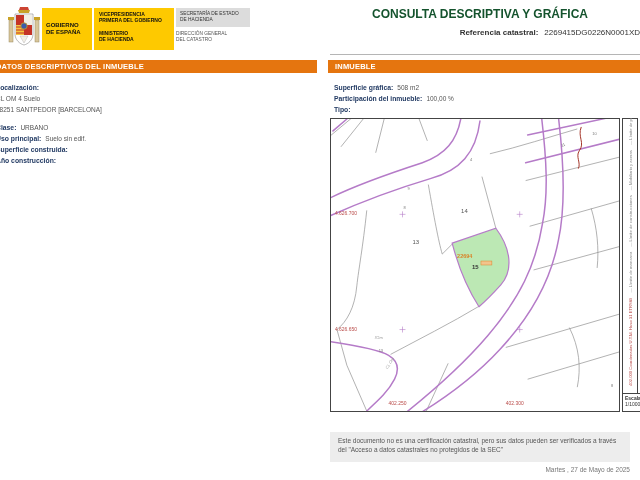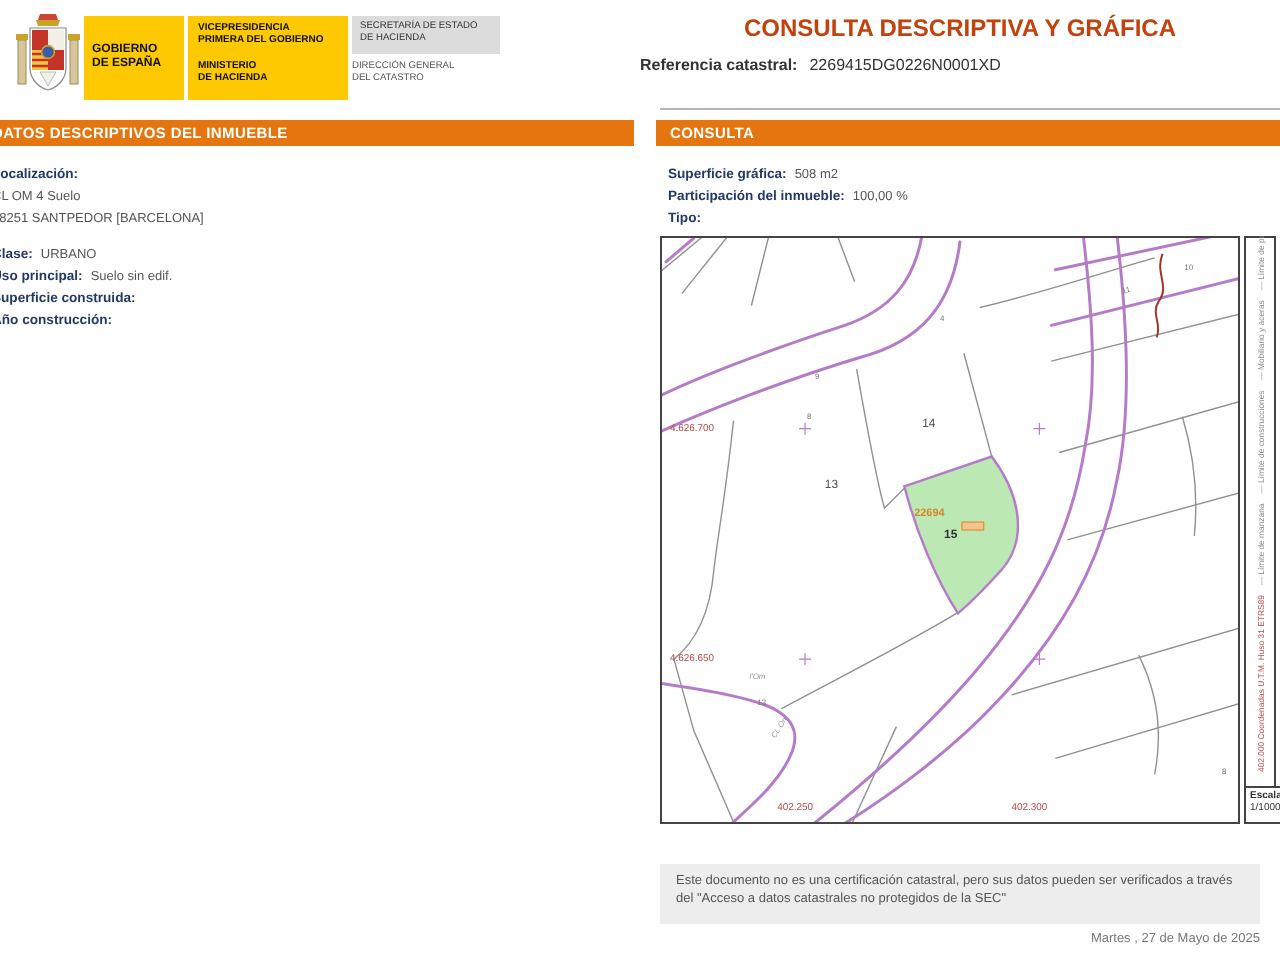--- a/index.html
+++ b/index.html
@@ -14,22 +14,22 @@
   .gob div{font-size:6px;font-weight:bold;line-height:7px;}
   .vice{left:94px;top:8px;width:80px;height:42px;padding:3px 0 0 5px;box-sizing:border-box;}
   .vice .l{font-size:5px;font-weight:bold;line-height:6px;}
   .vice .gap{height:7px;}
   .secbox{left:176px;top:8px;width:74px;height:19px;background:#DCDCDC;padding:3px 0 0 4px;box-sizing:border-box;}
   .secbox div{font-size:4.8px;line-height:5.5px;color:#333;}
   .dirbox{left:176px;top:31px;width:74px;}
   .dirbox div{font-size:4.8px;line-height:5.5px;color:#555;}
 
   
-  .title{left:320px;top:7px;width:320px;text-align:center;font-size:12px;font-weight:bold;color:#c2410c;line-height:15px;}
-  .refrow{left:320px;top:28px;width:320px;text-align:left;font-size:8px;color:#333;}
+  .title{left:320px;top:7px;width:320px;text-align:center;font-size:12px;font-weight:bold;color:#14532d;line-height:15px;}
+  .refrow{left:320px;top:28px;width:320px;text-align:right;font-size:8px;color:#333;}
   .refrow .rl{font-weight:bold;margin-right:6px;}
   .refline{left:330px;top:54px;width:310px;border-top:1px solid #b5b5b5;height:0;}
 
   
   .obar{top:60px;height:13px;background:#E5750F;color:#fff;font-size:7.5px;font-weight:bold;
         display:flex;align-items:center;letter-spacing:.2px;white-space:nowrap;overflow:hidden;}
   .obar-left{left:0;width:317px;}
   .obar-left span{margin-left:-4px;}
   .obar-right{left:328px;width:312px;padding-left:7px;box-sizing:border-box;}
 
@@ -118,21 +118,21 @@
 
 <div class="abs refrow">
   <span class="rl">Referencia catastral:</span><span>2269415DG0226N0001XD</span>
 </div>
 <div class="abs refline"></div>
 
 <div class="abs obar obar-left">
   <span>DATOS DESCRIPTIVOS DEL INMUEBLE</span>
 </div>
 <div class="abs obar obar-right">
-  <span>CONSULTA</span>
+  <span>INMUEBLE</span>
 </div>
 
 <div class="abs line leftcol" style="top:84px">
   <span class="lbl">Localización:</span>
 </div>
 <div class="abs line leftcol" style="top:95px">CL OM 4 Suelo</div>
 <div class="abs line leftcol" style="top:106px">08251 SANTPEDOR [BARCELONA]</div>
 
 <div class="abs line leftcol" style="top:124px">
   <span class="lbl">Clase:</span><span>URBANO</span>

